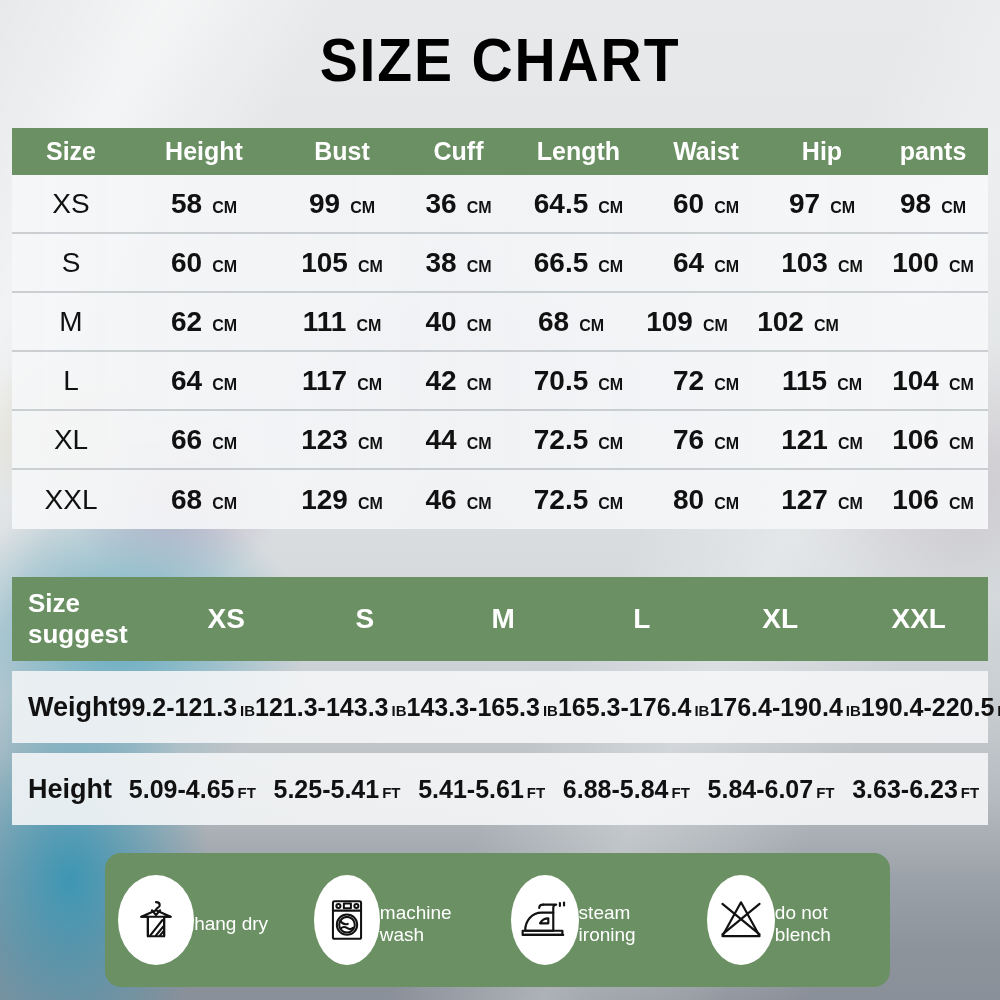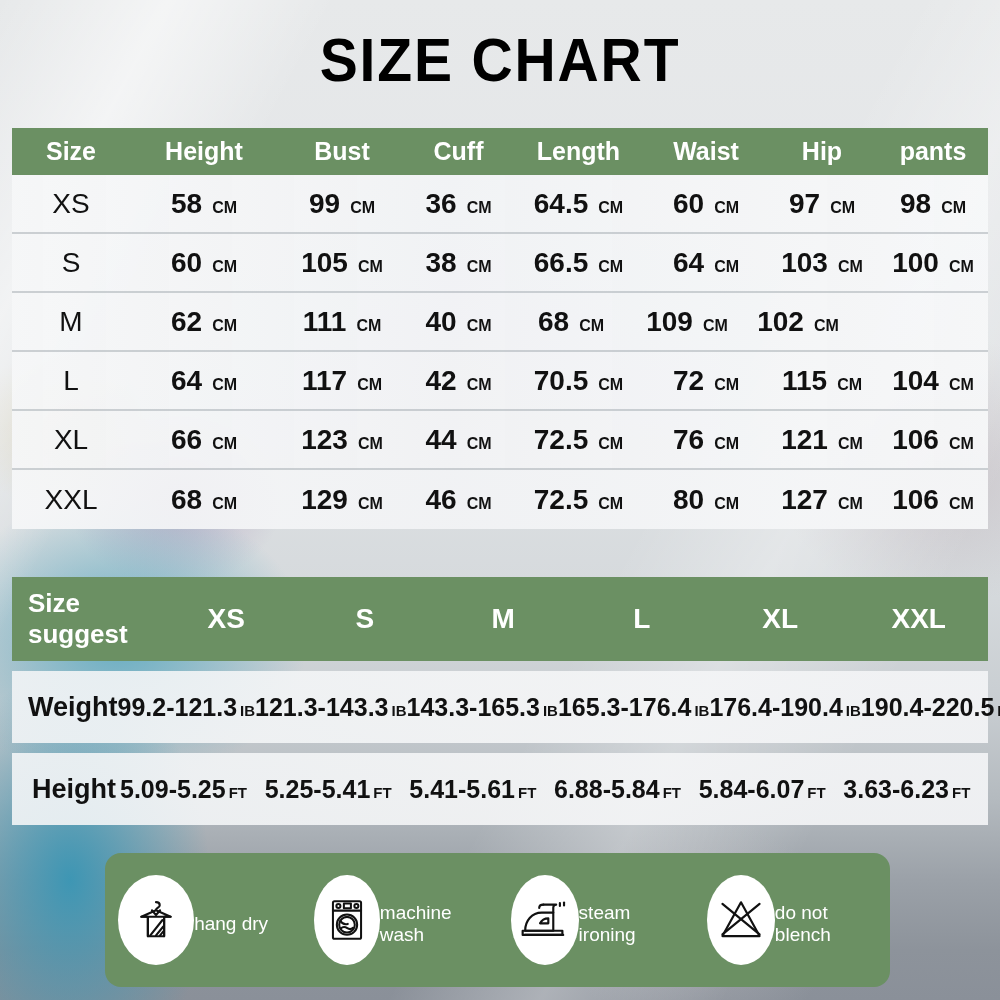--- a/index.html
+++ b/index.html
@@ -81,23 +81,23 @@
   .sg-head .lbl {
     width:145px; padding-left:16px; font-size:26px; line-height:1.18; text-align:left;
   }
   .sg-head .sgcell { flex:1; text-align:center; font-size:28px; }
   .sg-row {
     height:72px; margin-top:10px;
     display:flex; align-items:center;
     background:linear-gradient(90deg, rgba(240,243,245,0.92) 0%, rgba(245,246,247,0.90) 50%, rgba(243,244,246,0.92) 100%);
     color:#111;
   }
-  .sg-row .lbl { width:108px; padding-left:16px; font-size:27px; font-weight:bold; text-align:center; }
+  .sg-row .lbl { width:108px; padding-left:16px; font-size:27px; font-weight:bold; text-align:left; }
   .sg-row .sgcell {
-    flex:1; text-align:left; font-size:25px; font-weight:bold; white-space:nowrap;
+    flex:1; text-align:center; font-size:25px; font-weight:bold; white-space:nowrap;
   }
   .sg-row .unit2 { font-size:15px; font-weight:bold; margin-left:3px; }
 
   
   .care {
     position:absolute; left:105px; top:853px; width:785px; height:134px;
     background:#6b9063; border-radius:16px;
     display:flex; align-items:center; justify-content:space-around;
   }
   .care-item { display:flex; flex-direction:row; align-items:center; width:170px; }
@@ -214,21 +214,21 @@
     <div class="sgcell"><span>99.2-121.3</span><span class="unit2">IB</span></div>
         <div class="sgcell"><span>121.3-143.3</span><span class="unit2">IB</span></div>
         <div class="sgcell"><span>143.3-165.3</span><span class="unit2">IB</span></div>
         <div class="sgcell"><span>165.3-176.4</span><span class="unit2">IB</span></div>
         <div class="sgcell"><span>176.4-190.4</span><span class="unit2">IB</span></div>
         <div class="sgcell"><span>190.4-220.5</span><span class="unit2">IB</span></div>
       </div>
 
     <div class="sg-row" id="height-row">
       <div class="lbl">Height</div>
-    <div class="sgcell"><span>5.09-5.25</span><span class="unit2">FT</span></div>
+    <div class="sgcell"><span>5.09-4.65</span><span class="unit2">FT</span></div>
         <div class="sgcell"><span>5.25-5.41</span><span class="unit2">FT</span></div>
         <div class="sgcell"><span>5.41-5.61</span><span class="unit2">FT</span></div>
         <div class="sgcell"><span>6.88-5.84</span><span class="unit2">FT</span></div>
         <div class="sgcell"><span>5.84-6.07</span><span class="unit2">FT</span></div>
         <div class="sgcell"><span>3.63-6.23</span><span class="unit2">FT</span></div>
       </div>
   </div>
 
   <div class="care">
 

